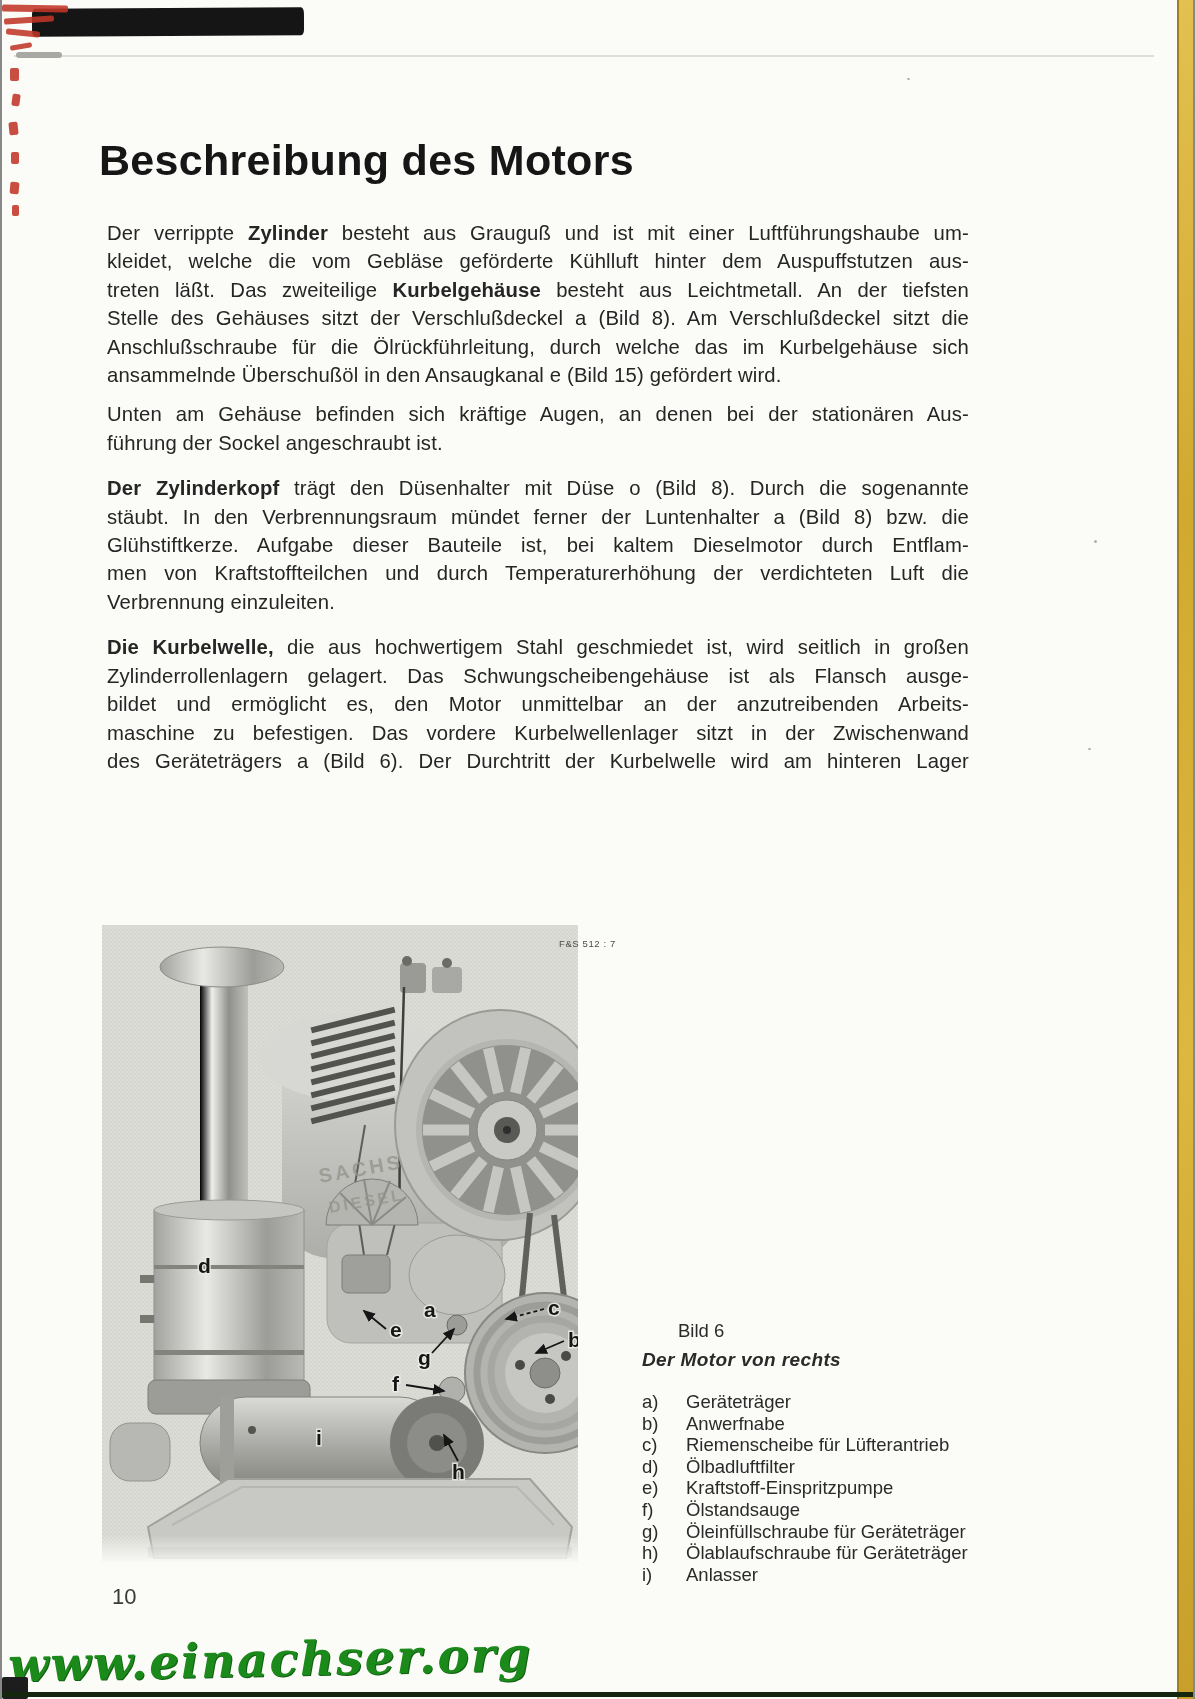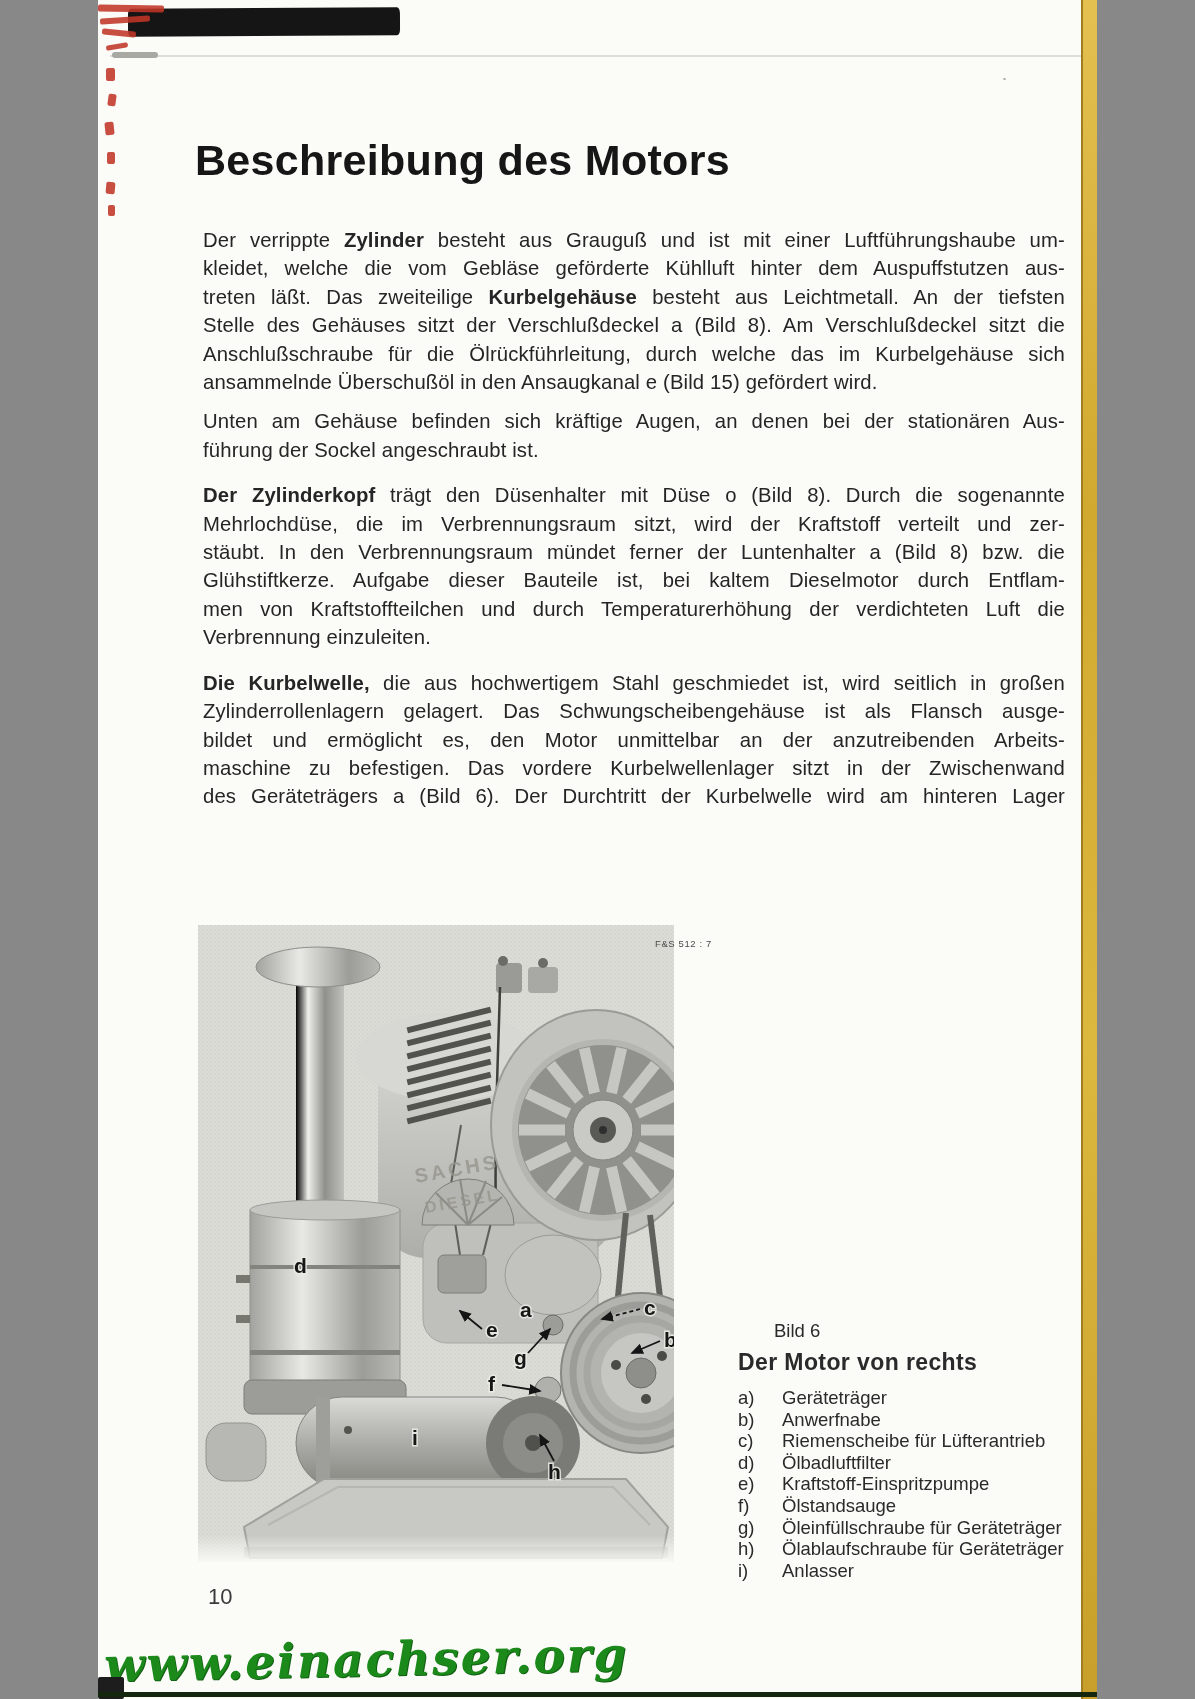--- a/index.html
+++ b/index.html
@@ -1,17 +1,17 @@
 <!DOCTYPE html>
 <html><head>
 <meta charset="utf-8">
 <style>
   html,body{margin:0;padding:0;background:#888;}
   .sheet{
-    position:relative; width:999px; height:1699px; margin:0 auto;
+    position:relative; width:1191px; height:1699px; margin:0 auto;
     background:#fbfbf8; overflow:hidden;
     font-family:"Liberation Sans", sans-serif; color:#262626;
   }
   
   .fold-line{position:absolute;left:12px;top:55px;width:1140px;height:2px;background:#dededa;}
   .fold-dark{position:absolute;left:14px;top:52px;width:46px;height:6px;background:#a9a9a3;border-radius:3px;}
   .bar-black{position:absolute;left:30px;top:8px;width:272px;height:28px;background:#151515;border-radius:3px/6px;transform:rotate(-0.3deg);}
   .red{position:absolute;background:#c03528;opacity:.88;border-radius:2px;}
   .r1{left:0;top:5px;width:66px;height:7px;transform:rotate(1deg);}
   .r2{left:2px;top:17px;width:50px;height:6px;transform:rotate(-4deg);}
@@ -32,37 +32,37 @@
   .s3{left:1086px;top:748px;width:3px;height:2px;}
   .corner-blob{position:absolute;left:0;top:1677px;width:26px;height:22px;background:#1d1d1d;border-radius:2px;}
   .bottom-line{position:absolute;left:0;top:1692px;width:1195px;height:5px;background:#15260f;}
   .watermark{position:absolute;left:6px;top:1632px;
     font-family:"DejaVu Serif", serif;font-style:italic;font-weight:700;
     font-size:47px;letter-spacing:2px;color:#1b8a1b;
     text-shadow:1px 1px 0 #136113;transform:rotate(-1.2deg);white-space:nowrap;}
   
   .page-title{position:absolute;left:97px;top:136px;margin:0;
     font-size:43px;font-weight:700;letter-spacing:.3px;color:#161616;white-space:nowrap;}
-  .body-text{position:absolute;left:105px;top:226px;width:862px;
+  .body-text{position:absolute;left:105px;top:219px;width:862px;
     font-size:20.3px;line-height:28.4px;letter-spacing:.15px;color:#252525;}
   .para{margin:0 0 17px 0;}
   .para:nth-child(1){margin-bottom:11px;}
   .line{text-align:justify;text-align-last:justify;}
   .line.last{text-align-last:left;}
   .b{font-weight:700;}
   .pagenum{position:absolute;left:110px;top:1584px;font-size:22px;color:#3a3a3a;text-align:right;}
   
   .photo{position:absolute;left:100px;top:925px;width:476px;height:637px;}
   .photo-code{position:absolute;left:533px;top:938px;font-size:9.5px;letter-spacing:.6px;color:#4a4a4a;margin-left:24px;}
   .plabel{font-family:"Liberation Sans",sans-serif;font-weight:700;font-size:21px;fill:#161616;
     paint-order:stroke;stroke:rgba(236,236,230,.85);stroke-width:3px;}
   .castt{font-family:"Liberation Sans",sans-serif;font-weight:700;fill:#96968e;opacity:.8;}
   .caption{position:absolute;left:640px;top:1320px;width:400px;color:#2a2a2a;}
   .cap-label{font-size:18.5px;margin-bottom:7px;margin-left:36px;}
-  .cap-title{font-size:23px;font-weight:700;letter-spacing:.4px;margin-bottom:11px;}
+  .cap-title{font-size:19px;font-weight:700;letter-spacing:.4px;margin-bottom:20px;font-style:italic;}
   .legend-row{display:flex;font-size:18.5px;line-height:21.6px;}
   .legend-key{width:44px;flex:0 0 44px;}
 </style>
 </head>
 <body>
 
 <div class="sheet">
 
   <div class="fold-line"></div>
   <div class="fold-dark"></div>
@@ -91,21 +91,20 @@
         <div class="line"><span>Stelle des Gehäuses sitzt der Verschlußdeckel a (Bild 8). Am Verschlußdeckel sitzt die</span></div>
         <div class="line"><span>Anschlußschraube für die Ölrückführleitung, durch welche das im Kurbelgehäuse sich</span></div>
         <div class="line last"><span>ansammelnde Überschußöl in den Ansaugkanal e (Bild 15) gefördert wird.</span></div>
       </div>
       <div class="para">
         <div class="line"><span>Unten am Gehäuse befinden sich kräftige Augen, an denen bei der stationären Aus-</span></div>
         <div class="line last"><span>führung der Sockel angeschraubt ist.</span></div>
       </div>
       <div class="para">
         <div class="line"><span class="b">Der Zylinderkopf</span><span> trägt den Düsenhalter mit Düse o (Bild 8). Durch die sogenannte</span></div>
-        <div class="line"><span>Mehrlochdüse, die im Verbrennungsraum sitzt, wird der Kraftstoff verteilt und zer-</span></div>
         <div class="line"><span>stäubt. In den Verbrennungsraum mündet ferner der Luntenhalter a (Bild 8) bzw. die</span></div>
         <div class="line"><span>Glühstiftkerze. Aufgabe dieser Bauteile ist, bei kaltem Dieselmotor durch Entflam-</span></div>
         <div class="line"><span>men von Kraftstoffteilchen und durch Temperaturerhöhung der verdichteten Luft die</span></div>
         <div class="line last"><span>Verbrennung einzuleiten.</span></div>
       </div>
       <div class="para">
         <div class="line"><span class="b">Die Kurbelwelle,</span><span> die aus hochwertigem Stahl geschmiedet ist, wird seitlich in großen</span></div>
         <div class="line"><span>Zylinderrollenlagern gelagert. Das Schwungscheibengehäuse ist als Flansch ausge-</span></div>
         <div class="line"><span>bildet und ermöglicht es, den Motor unmittelbar an der anzutreibenden Arbeits-</span></div>
         <div class="line"><span>maschine zu befestigen. Das vordere Kurbelwellenlager sitzt in der Zwischenwand</span></div>

